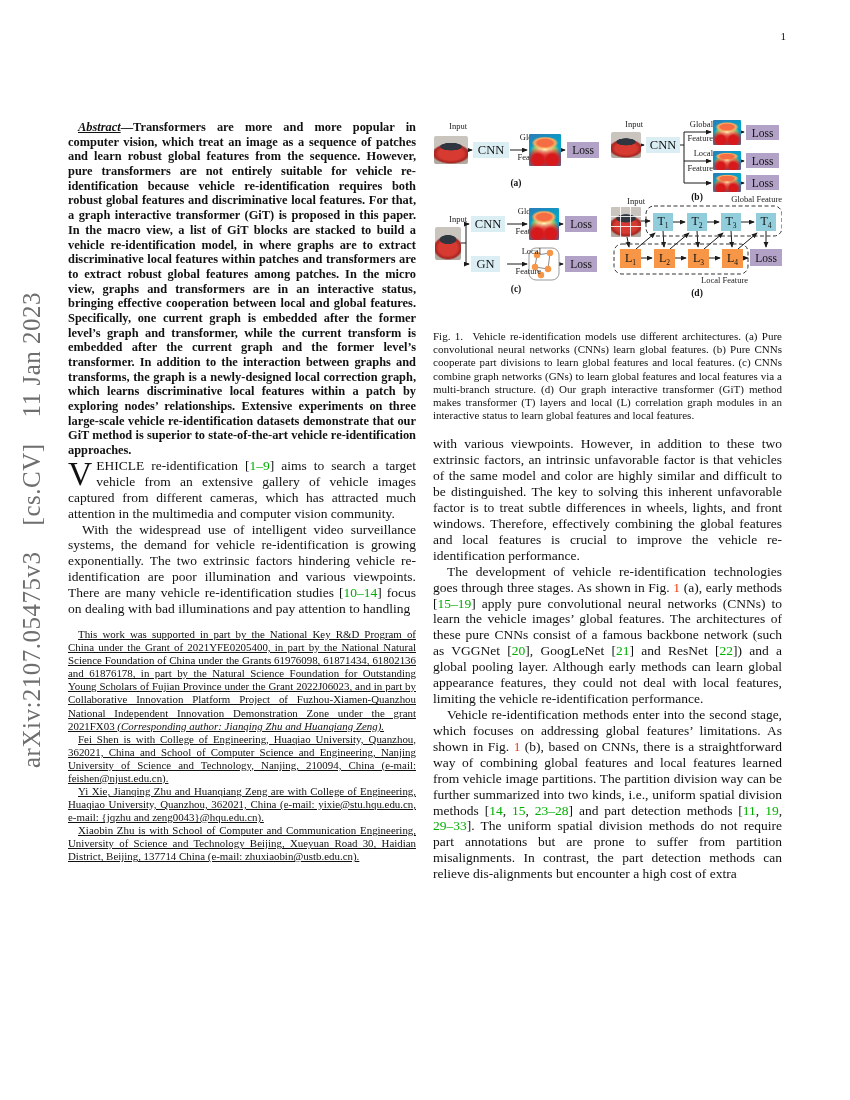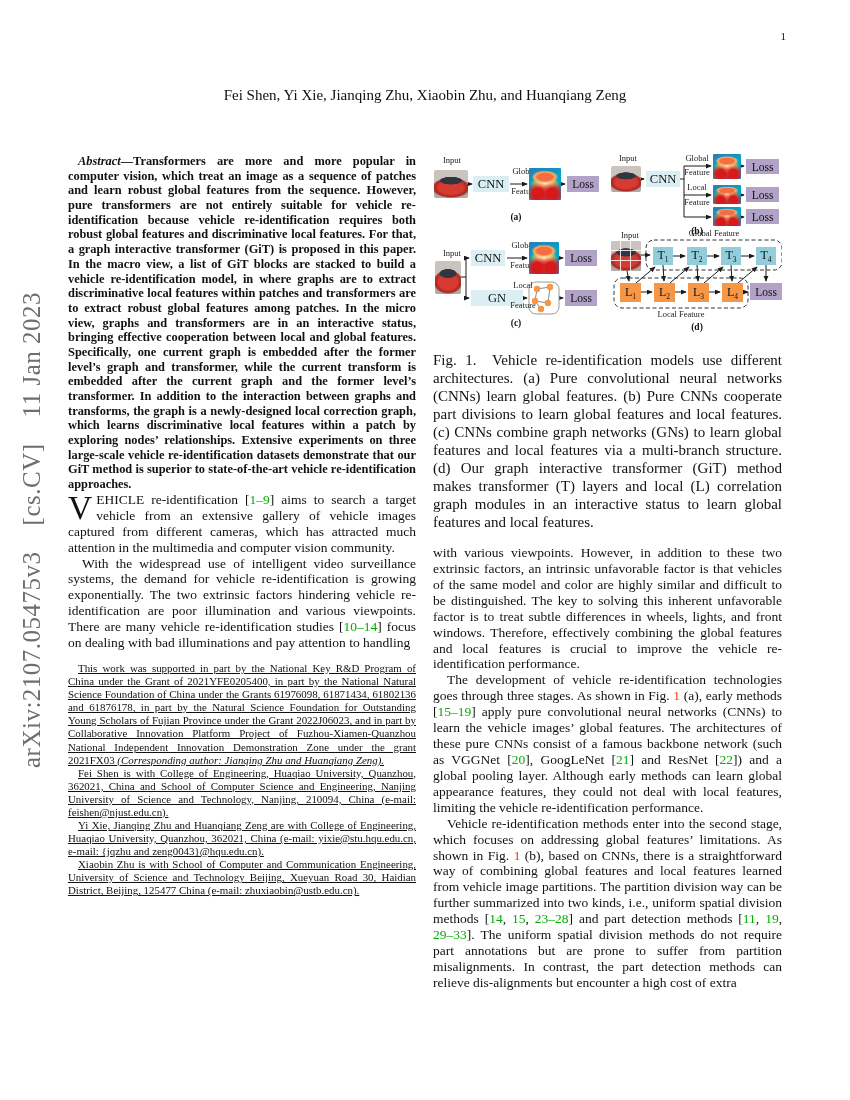--- a/index.html
+++ b/index.html
@@ -7,36 +7,36 @@
         font-family:"Liberation Serif",serif;color:#111;}
   .pagenum{position:absolute;top:30px;right:64px;font-size:11px;}
   .sidebar{position:absolute;left:32px;top:530px;transform:translate(-50%,-50%) rotate(-90deg);
            white-space:nowrap;font-size:25px;color:var(--sidebar_gray,#6e6e6e);letter-spacing:.5px;}
   .titleblock{padding-top:70px;text-align:center;}
   h1.title{margin:0;font-size:31px;font-weight:400;line-height:1.28;}
   .authors{margin-top:17px;font-size:15px;}
   .cols{display:flex;gap:17px;padding:0 68px;margin-top:50px;}
   .col{width:349px;}
   p.abstract{font-weight:bold;font-size:12.4px;line-height:1.185;text-align:justify;margin:0;text-indent:10px;}
-  .lead-i{font-style:italic;}
+  .lead-i{font-style:italic;text-decoration:underline;}
   p.index{margin-top:8px;}
   h2.sect{font-size:13.5px;font-weight:400;font-variant:small-caps;letter-spacing:.3px;
           text-align:center;margin:13px 0 9px 0;}
   p.body{font-size:13.5px;line-height:1.18;text-align:justify;margin:0;text-indent:14px;}
   p.nodent{text-indent:0;}
   .dropcap{float:left;font-size:33.5px;line-height:26px;padding:3px 4px 0 0;}
   .footnotes{margin-top:11px;font-size:10.9px;line-height:1.2;}
   .footnotes p{margin:0;text-indent:10px;text-align:justify;text-decoration:underline;}
   .seg-g{color:var(--citation_green,#00ae00);}
   .seg-r{color:var(--figref_red,#f63b0c);}
   .seg-i{font-style:italic;}
   figure{margin:0;}
   .figcanvas{position:relative;width:349px;height:188px;}
   .figcanvas svg{position:absolute;left:0;top:0;}
-  .flabel{position:absolute;font-size:8.5px;line-height:1.1;text-align:center;color:#222;}
+  .flabel{position:absolute;font-size:8.5px;line-height:1.1;text-align:right;color:#222;}
   .sublab{position:absolute;font-size:9.5px;font-weight:bold;text-align:center;}
   .bx{position:absolute;display:flex;align-items:center;justify-content:center;}
   .cnnbox{background:var(--box_blue_light,#daeef3);font-size:12.5px;}
   .loss{background:var(--box_purple,#b2a2c7);font-size:11.5px;}
   .node{position:absolute;text-align:center;font-size:12px;}
   .tnode{background:var(--box_teal,#92cddc);width:20px;height:18px;line-height:17px;}
   .lnode{background:var(--box_orange,#f79646);width:21px;height:19px;line-height:18px;}
   .node sub{font-size:7.5px;}
   .car{position:absolute;border-radius:2px;
     background:
@@ -50,44 +50,43 @@
       radial-gradient(ellipse 52% 22% at 50% 38%, #2f3640 0 58%, transparent 66%),
       radial-gradient(ellipse 80% 52% at 50% 63%, #d63a31 0 45%, #a82622 62%, transparent 72%),
       linear-gradient(180deg,#c9c5be 0 45%,#b0aaa1 45% 100%);}
   .hm{position:absolute;border-radius:1px;
     background:
       radial-gradient(circle at 28% 80%, #d7191c 0 16%, transparent 36%),
       radial-gradient(circle at 72% 80%, #d7191c 0 16%, transparent 36%),
       radial-gradient(ellipse 62% 30% at 50% 28%, #f46d43 0 38%, #fdae61 52%, transparent 68%),
       radial-gradient(ellipse 72% 58% at 50% 55%, #ffffbf 0 28%, #a6d96a 44%, transparent 64%),
       linear-gradient(160deg,#2c7bb6,#00a6ca 45%,#2c7bb6);}
-  figcaption.caption{margin-top:9px;margin-bottom:14px;font-size:15px;line-height:1.2;text-align:justify;}
+  figcaption.caption{margin-top:22px;margin-bottom:14px;font-size:11px;line-height:1.2;text-align:justify;}
 </style>
 </head>
 <body>
 
 <div class="page">
   <div class="pagenum">1</div>
   <div class="sidebar">arXiv:2107.05475v3  [cs.CV]  11 Jan 2023</div>
 
   <div class="titleblock">
-    <div class="authors">Fei Shen, Yi Xie, Jianqing Zhu, Xiaobin Zhu, and Huanqiang Zeng</div>
   </div>
 
   <div class="cols">
 
     <div class="col">
       <p class="abstract"><span class="lead-i">Abstract</span><span>—Transformers are more and more popular in computer vision, which treat an image as a sequence of patches and learn robust global features from the sequence. However, pure transformers are not entirely suitable for vehicle re-identification because vehicle re-identification requires both robust global features and discriminative local features. For that, a graph interactive transformer (GiT) is proposed in this paper. In the macro view, a list of GiT blocks are stacked to build a vehicle re-identification model, in where graphs are to extract discriminative local features within patches and transformers are to extract robust global features among patches. In the micro view, graphs and transformers are in an interactive status, bringing effective cooperation between local and global features. Specifically, one current graph is embedded after the former level’s graph and transformer, while the current transform is embedded after the current graph and the former level’s transformer. In addition to the interaction between graphs and transforms, the graph is a newly-designed local correction graph, which learns discriminative local features within a patch by exploring nodes’ relationships. Extensive experiments on three large-scale vehicle re-identification datasets demonstrate that our GiT method is superior to state-of-the-art vehicle re-identification approaches.</span></p>
       <p class="body nodent"><span class="dropcap">V</span><span><span>EHICLE re-identification [</span><span class="seg-g">1–9</span><span>] aims to search a target vehicle from an extensive gallery of vehicle images captured from different cameras, which has attracted much attention in the multimedia and computer vision community.</span></span></p>
       <p class="body"><span>With the widespread use of intelligent video surveillance systems, the demand for vehicle re-identification is growing exponentially. The two extrinsic factors hindering vehicle re-identification are poor illumination and various viewpoints. There are many vehicle re-identification studies [</span><span class="seg-g">10–14</span><span>] focus on dealing with bad illuminations and pay attention to handling</span></p>
       <div class="footnotes">
         <p><span>This work was supported in part by the National Key R&amp;D Program of China under the Grant of 2021YFE0205400, in part by the National Natural Science Foundation of China under the Grants 61976098, 61871434, 61802136 and 61876178, in part by the Natural Science Foundation for Outstanding Young Scholars of Fujian Province under the Grant 2022J06023, and in part by Collaborative Innovation Platform Project of Fuzhou-Xiamen-Quanzhou National Independent Innovation Demonstration Zone under the grant 2021FX03 </span><span class="seg-i">(Corresponding author: Jianqing Zhu and Huanqiang Zeng).</span></p>
         <p><span>Fei Shen is with College of Engineering, Huaqiao University, Quanzhou, 362021, China and School of Computer Science and Engineering, Nanjing University of Science and Technology, Nanjing, 210094, China (e-mail: feishen@njust.edu.cn).</span></p>
         <p><span>Yi Xie, Jianqing Zhu and Huanqiang Zeng are with College of Engineering, Huaqiao University, Quanzhou, 362021, China (e-mail: yixie@stu.hqu.edu.cn, e-mail: {jqzhu and zeng0043}@hqu.edu.cn).</span></p>
-        <p><span>Xiaobin Zhu is with School of Computer and Communication Engineering, University of Science and Technology Beijing, Xueyuan Road 30, Haidian District, Beijing, 125477 China (e-mail: zhuxiaobin@ustb.edu.cn).</span></p>
+        <p><span>Xiaobin Zhu is with School of Computer and Communication Engineering, University of Science and Technology Beijing, Xueyuan Road 30, Haidian District, Beijing, 137714 China (e-mail: zhuxiaobin@ustb.edu.cn).</span></p>
       </div>
     </div>
 
     <div class="col">
       <figure>
         <div class="figcanvas">
           <svg width="349" height="188" viewBox="0 0 349 188">
             <defs>
               <marker id="ah" markerWidth="7" markerHeight="6" refX="5.2" refY="2.5" orient="auto">
                 <path d="M0,0 L6,2.5 L0,5 Z" fill="#1a1a1a"></path>
@@ -184,21 +183,21 @@
           <div class="bx loss" style="left:313px;top:55px;width:33px;height:15px">Loss</div>
           <div class="sublab" style="left:241px;top:72px;width:46px">(b)</div>
 
           <div class="flabel" style="left:4px;top:95px;width:30px">Input</div>
           <div class="car" style="left:2px;top:107px;width:26px;height:33px"></div>
           <div class="bx cnnbox" style="left:38px;top:96px;width:34px;height:16px">CNN</div>
           <div class="flabel" style="left:72px;top:87px;width:36px">Global</div>
           <div class="flabel" style="left:72px;top:107px;width:36px">Feature</div>
           <div class="hm" style="left:96px;top:88px;width:30px;height:32px"></div>
           <div class="bx loss" style="left:132px;top:96px;width:32px;height:16px">Loss</div>
-          <div class="bx cnnbox" style="left:38px;top:136px;width:52px;height:16px">GN</div>
+          <div class="bx cnnbox" style="left:38px;top:136px;width:29px;height:16px">GN</div>
           <div class="flabel" style="left:72px;top:127px;width:36px">Local</div>
           <div class="flabel" style="left:72px;top:147px;width:36px">Feature</div>
           <div class="bx loss" style="left:132px;top:136px;width:32px;height:16px">Loss</div>
           <div class="sublab" style="left:60px;top:164px;width:46px">(c)</div>
 
           <div class="flabel" style="left:182px;top:77px;width:30px">Input</div>
           <div class="car-grid" style="left:178px;top:87px;width:30px;height:30px"></div>
           <div class="flabel" style="left:213px;top:75px;width:136px">Global Feature</div>
           <div class="node tnode" style="left:220px;top:93px"><span>T</span><sub>1</sub></div>
           <div class="node tnode" style="left:254px;top:93px"><span>T</span><sub>2</sub></div>

